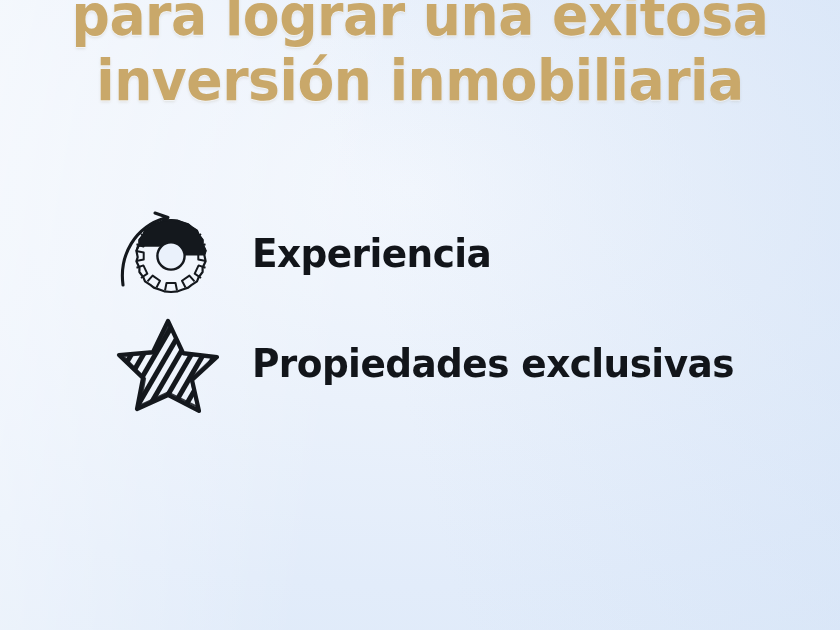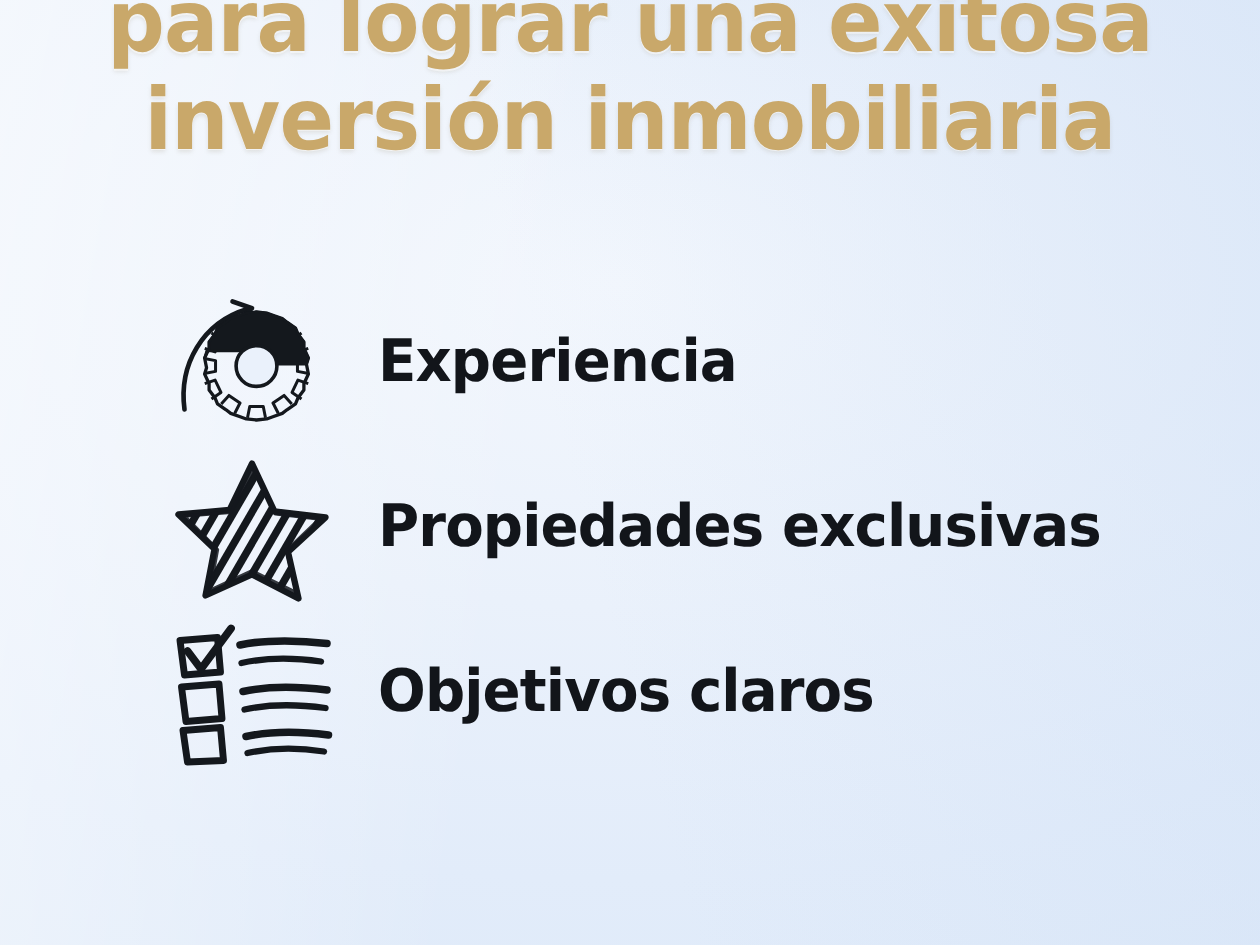--- a/index.html
+++ b/index.html
@@ -58,21 +58,21 @@
       0 1px 0 rgba(255,255,255,0.55),
       0 2px 3px rgba(150,140,115,0.20);
   }
   #head-line-1 { font-size: 57px; }
   #head-line-2 { font-size: 57px; margin-top: 10px; }
 
   
   #feature-list {
     position: absolute;
     left: 0;
-    top: 186px;
+    top: 198px;
     width: 784px;
   }
   .feature-row {
     position: relative;
     height: 110px;
     display: flex;
     align-items: center;
   }
   .feature-icon {
     position: absolute;
@@ -196,43 +196,15 @@
           </g>
 
           <path d="M55 7 L70 39 L104 43 L79 66 L86 97 L55 81 L24 95 L30 64 L6 41 L40 38 Z" fill="none" stroke="#14181d" stroke-width="4.2" stroke-linejoin="round"></path>
           <path d="M56.5 10 L70.5 40.5 L100 44 L78 65 L84.5 93 L55 78.5 L27 91.5 L32 64.5 L10 42 L41 39.5 Z" fill="none" stroke="#14181d" stroke-width="2.2" stroke-linejoin="round" opacity="0.85"></path>
         </svg>
       </div>
       <span class="feature-label">Propiedades exclusivas</span>
     </div>
 
 
-    <div class="feature-row" id="row-objetivos">
-      <div class="feature-icon">
-        <svg width="112" height="92" viewBox="0 0 112 92" fill="none">
-          <g stroke="#14181d" stroke-width="4.6" fill="none" stroke-linejoin="round" stroke-linecap="round">
-
-            <path d="M8 10 L33 8 L35 31 L11 33 Z"></path>
-
-            <path d="M9 41 L34 39 L36 62 L12 64 Z"></path>
-
-            <path d="M10 70 L35 68 L37 90 L13 91 Z"></path>
-          </g>
-
-          <path d="M13 17 L22 29 L42 2" stroke="#14181d" stroke-width="5.2" fill="none" stroke-linecap="round" stroke-linejoin="round"></path>
-
-          <g stroke="#14181d" stroke-linecap="round" fill="none">
-            <path d="M48 13 C66 9, 90 10, 106 12" stroke-width="5"></path>
-            <path d="M49 25 C67 21, 88 22, 102 24" stroke-width="4.2"></path>
-
-            <path d="M50 44 C68 40, 90 41, 106 43" stroke-width="5"></path>
-            <path d="M51 56 C69 52, 90 53, 105 55" stroke-width="4.2"></path>
-
-            <path d="M52 74 C70 70, 92 71, 107 73" stroke-width="5"></path>
-            <path d="M53 85 C71 81, 91 82, 104 84" stroke-width="4.2"></path>
-          </g>
-        </svg>
-      </div>
-      <span class="feature-label">Objetivos claros</span>
-    </div>
 
   </div>
 </div>
 
 </body></html>

